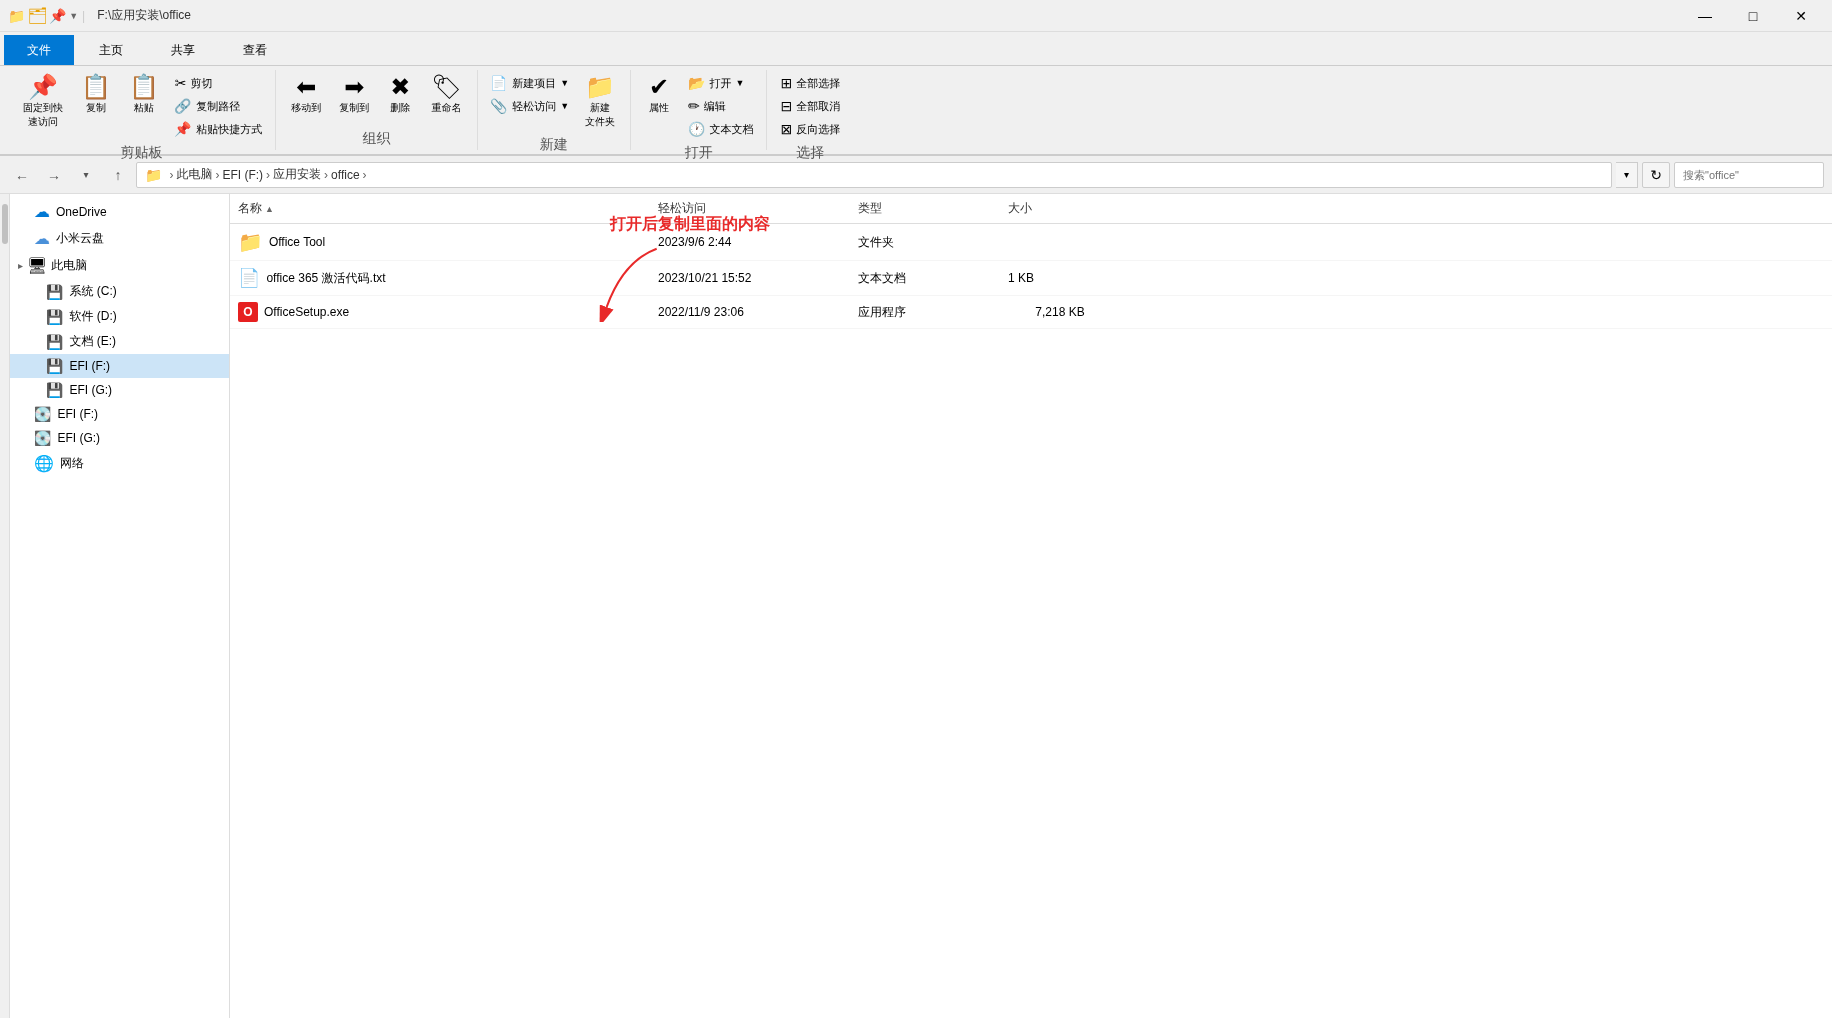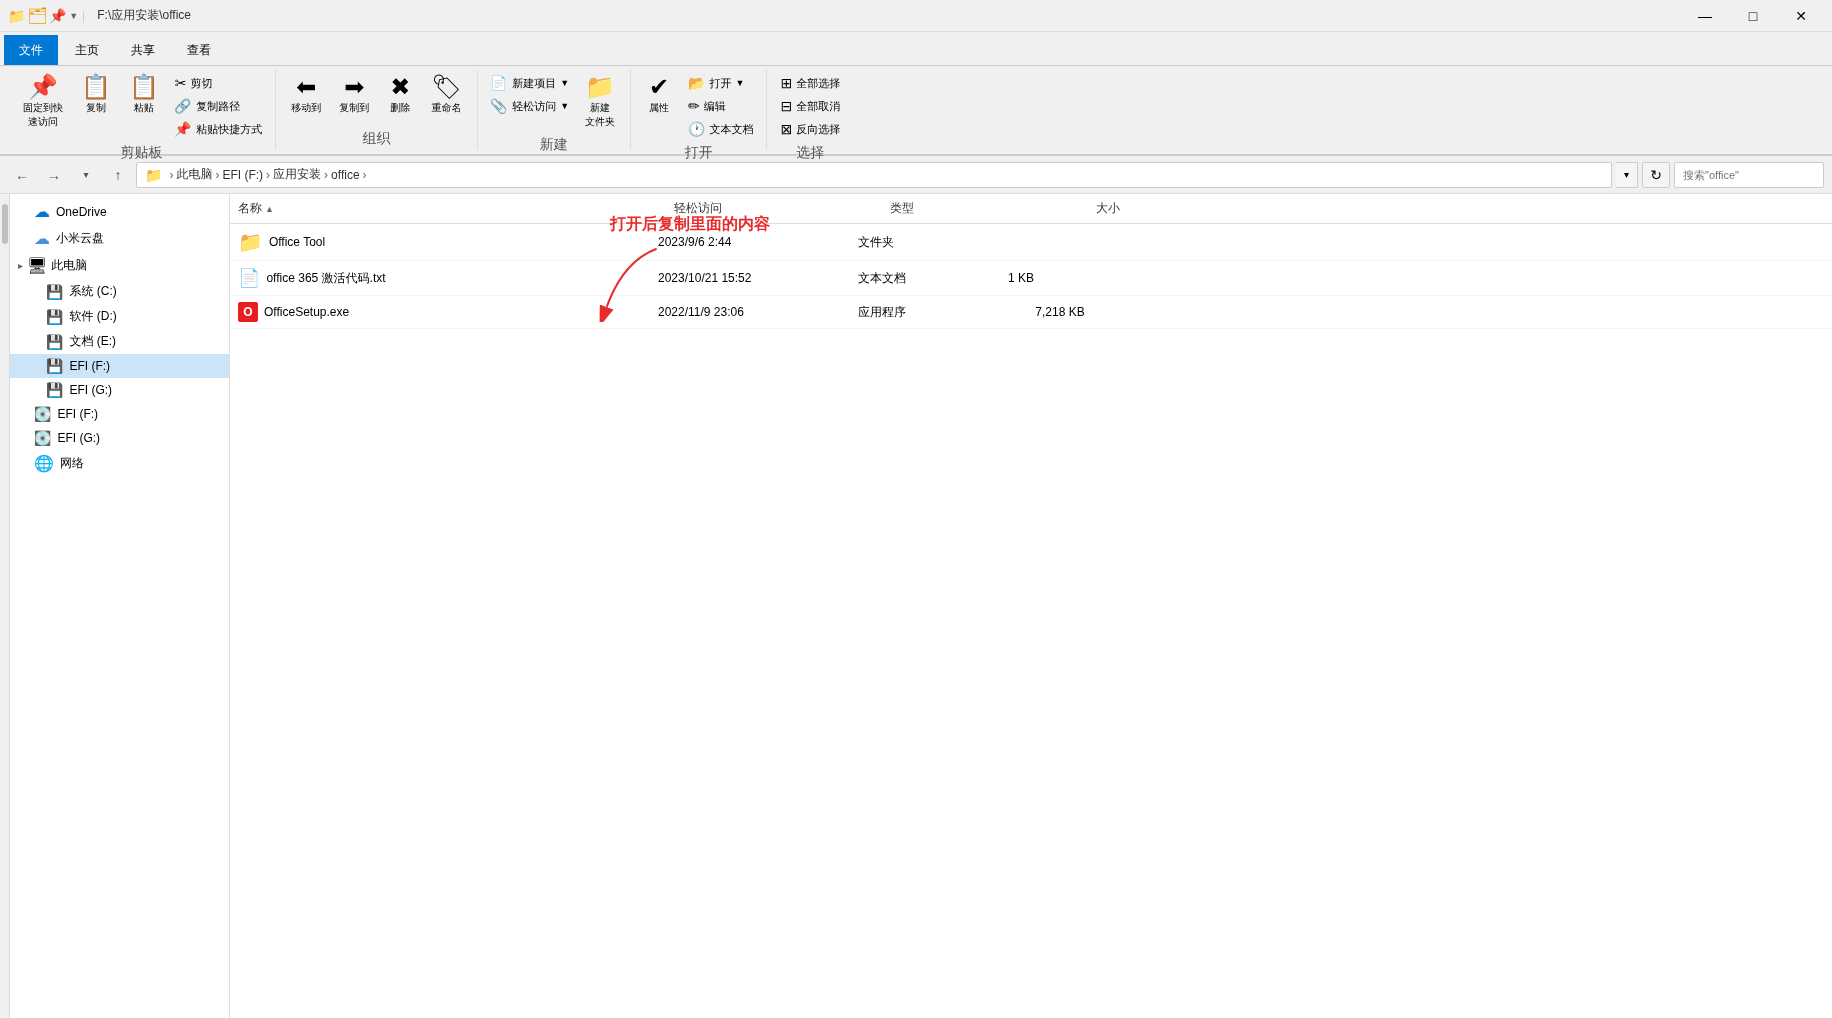--- a/index.html
+++ b/index.html
@@ -25,21 +25,21 @@
     
     .ribbon-tabs {
       height: 34px;
       background: #f0f0f0;
       display: flex;
       align-items: flex-end;
       padding-left: 4px;
       border-bottom: 1px solid #ccc;
     }
     .ribbon-tab {
-      padding: 6px 14px;
+      padding: 6px 22px;
       font-size: 12px;
       cursor: pointer;
       border: 1px solid transparent;
       border-bottom: none;
       margin-right: 2px;
     }
     .ribbon-tab.active {
       background: #0078d4;
       color: white;
       border-color: #0078d4;
@@ -202,21 +202,20 @@
       flex-direction: column;
       position: relative;
     }
     .file-list-header {
       display: flex;
       border-bottom: 1px solid #ddd;
       padding: 4px 0;
       background: white;
       position: sticky;
       top: 0;
-      gap: 16px;
     }
     .col-header {
       display: flex;
       align-items: center;
       font-size: 12px;
       color: #333;
       padding: 2px 8px;
       cursor: pointer;
       user-select: none;
     }
@@ -523,21 +522,21 @@
       <div class="col-header" style="width:420px;">
         <span>名称</span>
         <span class="col-sort">▲</span>
       </div>
       <div class="col-header" style="width:200px;">
         <span>轻松访问</span>
       </div>
       <div class="col-header" style="width:150px;">
         <span>类型</span>
       </div>
-      <div class="col-header" style="width:120px;justify-content:center;">
+      <div class="col-header" style="width:120px;">
         <span>大小</span>
       </div>
     </div>
 
     <div class="file-rows">
 
       <div class="file-row">
         <div class="file-cell" style="width:420px;">
           <span class="file-icon-folder">📁</span>
           <span>Office Tool</span>

